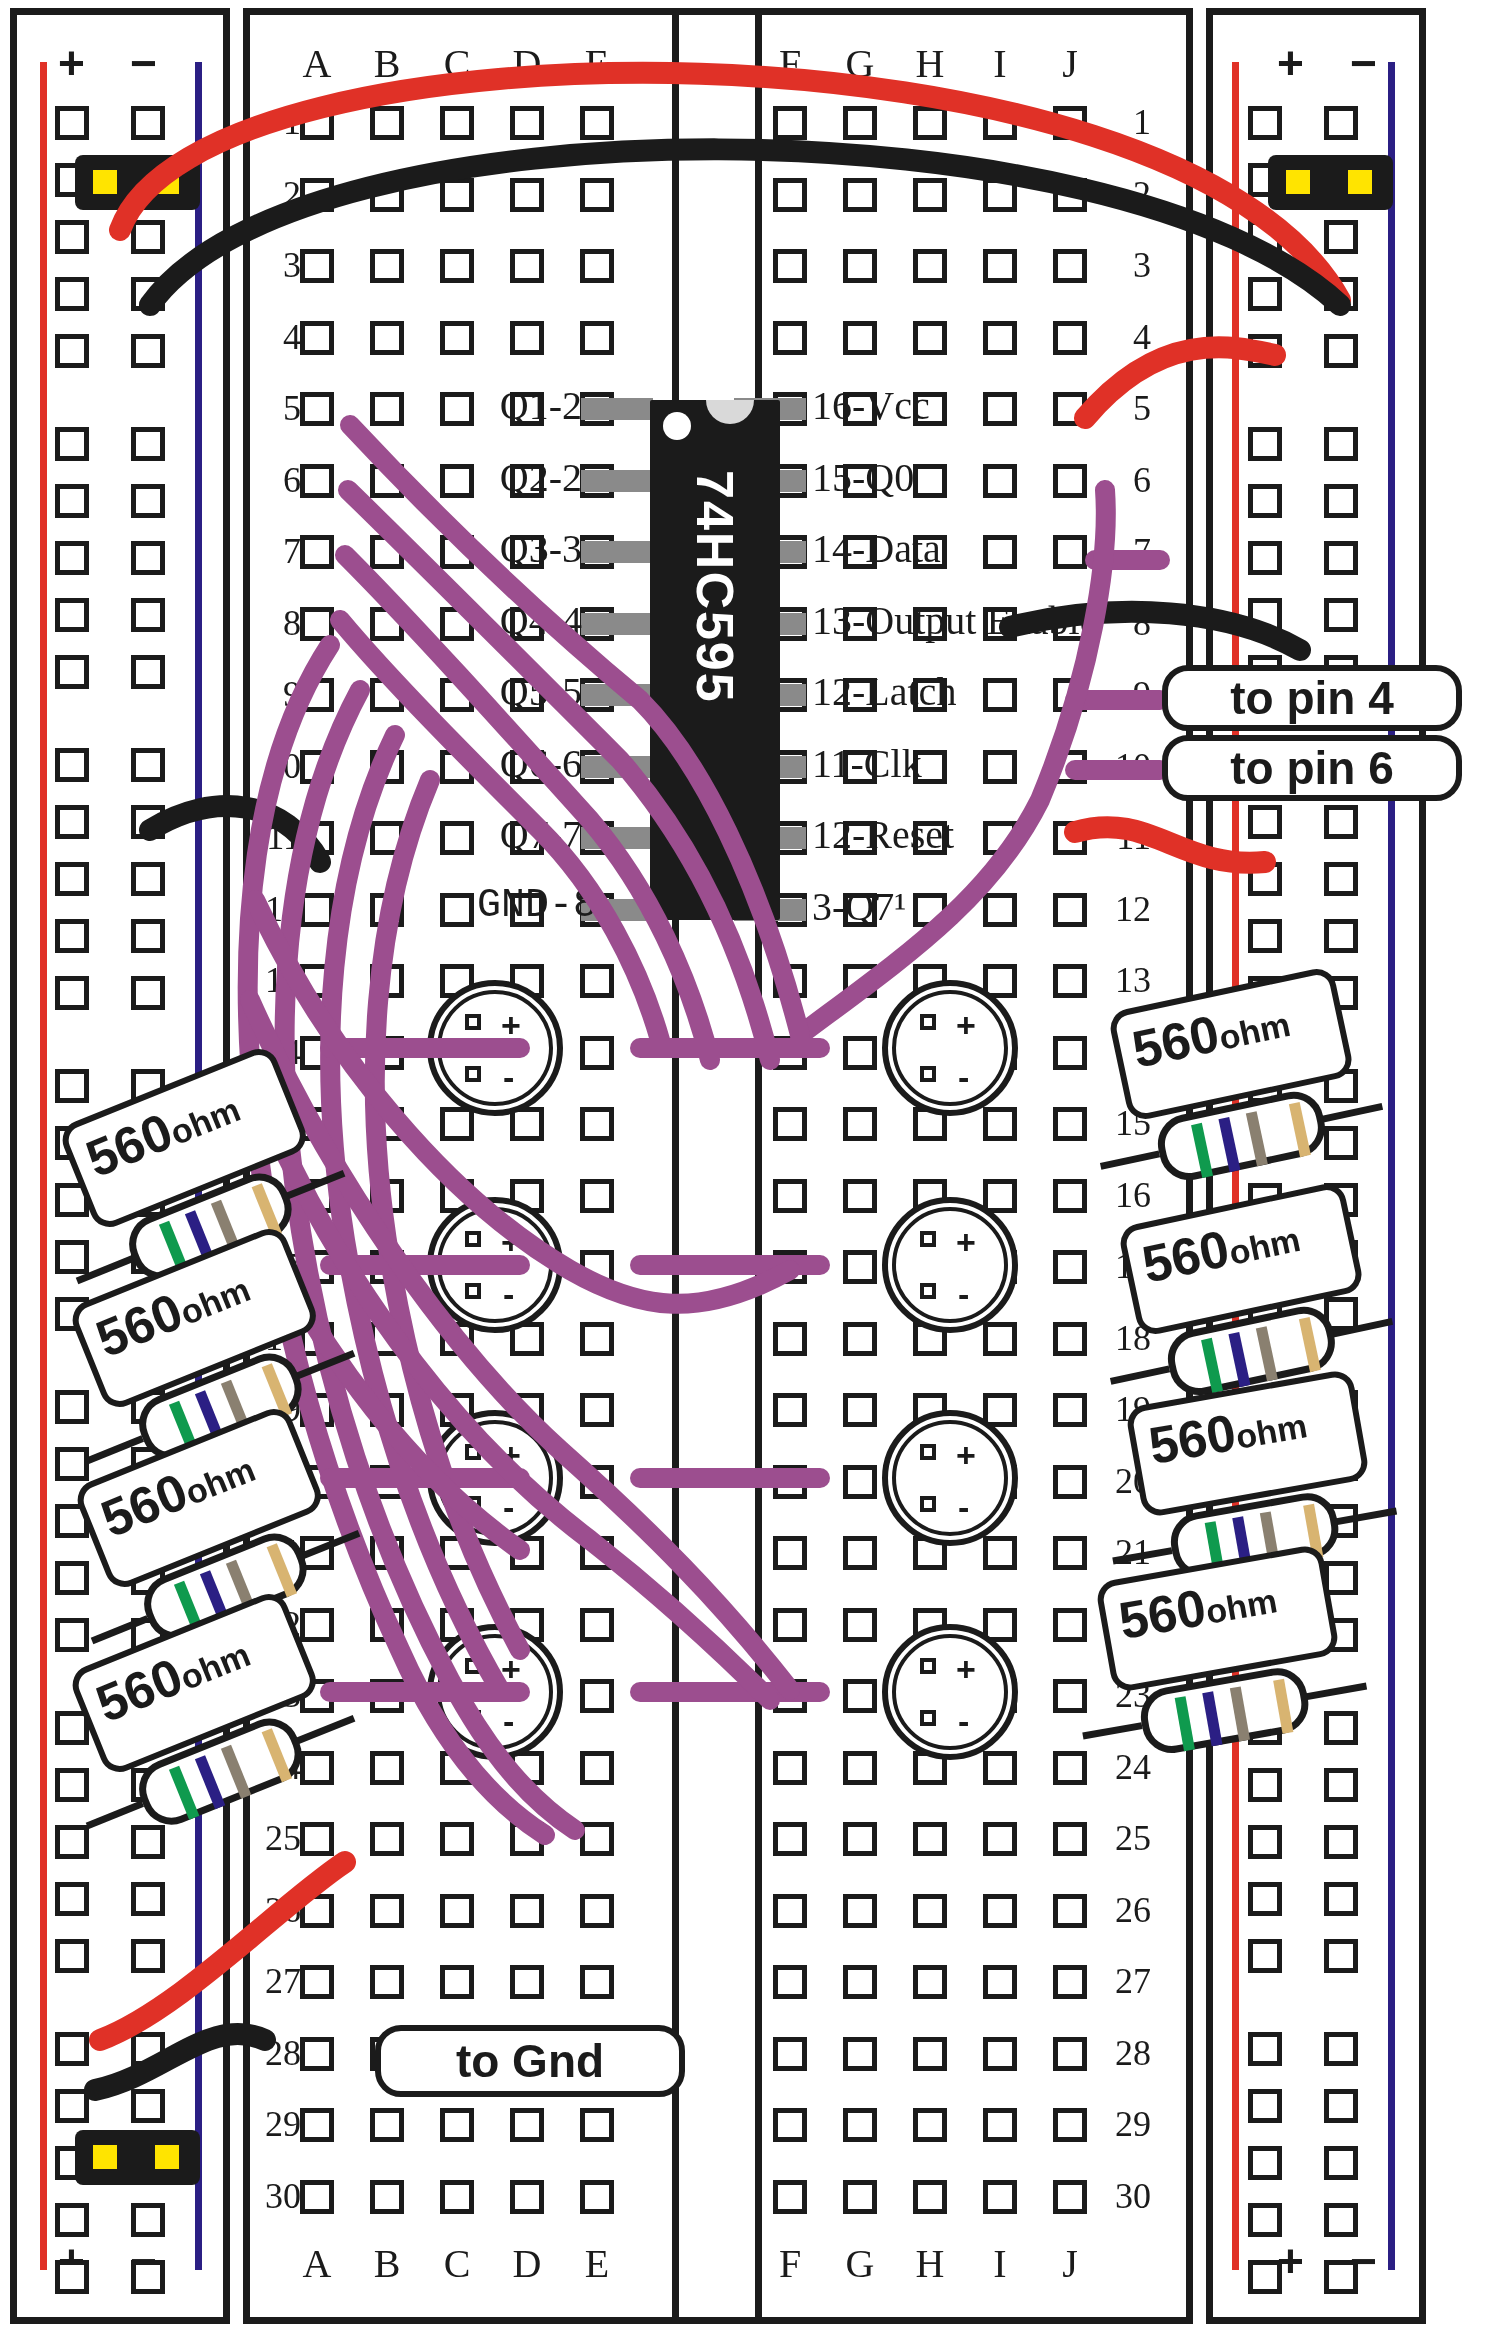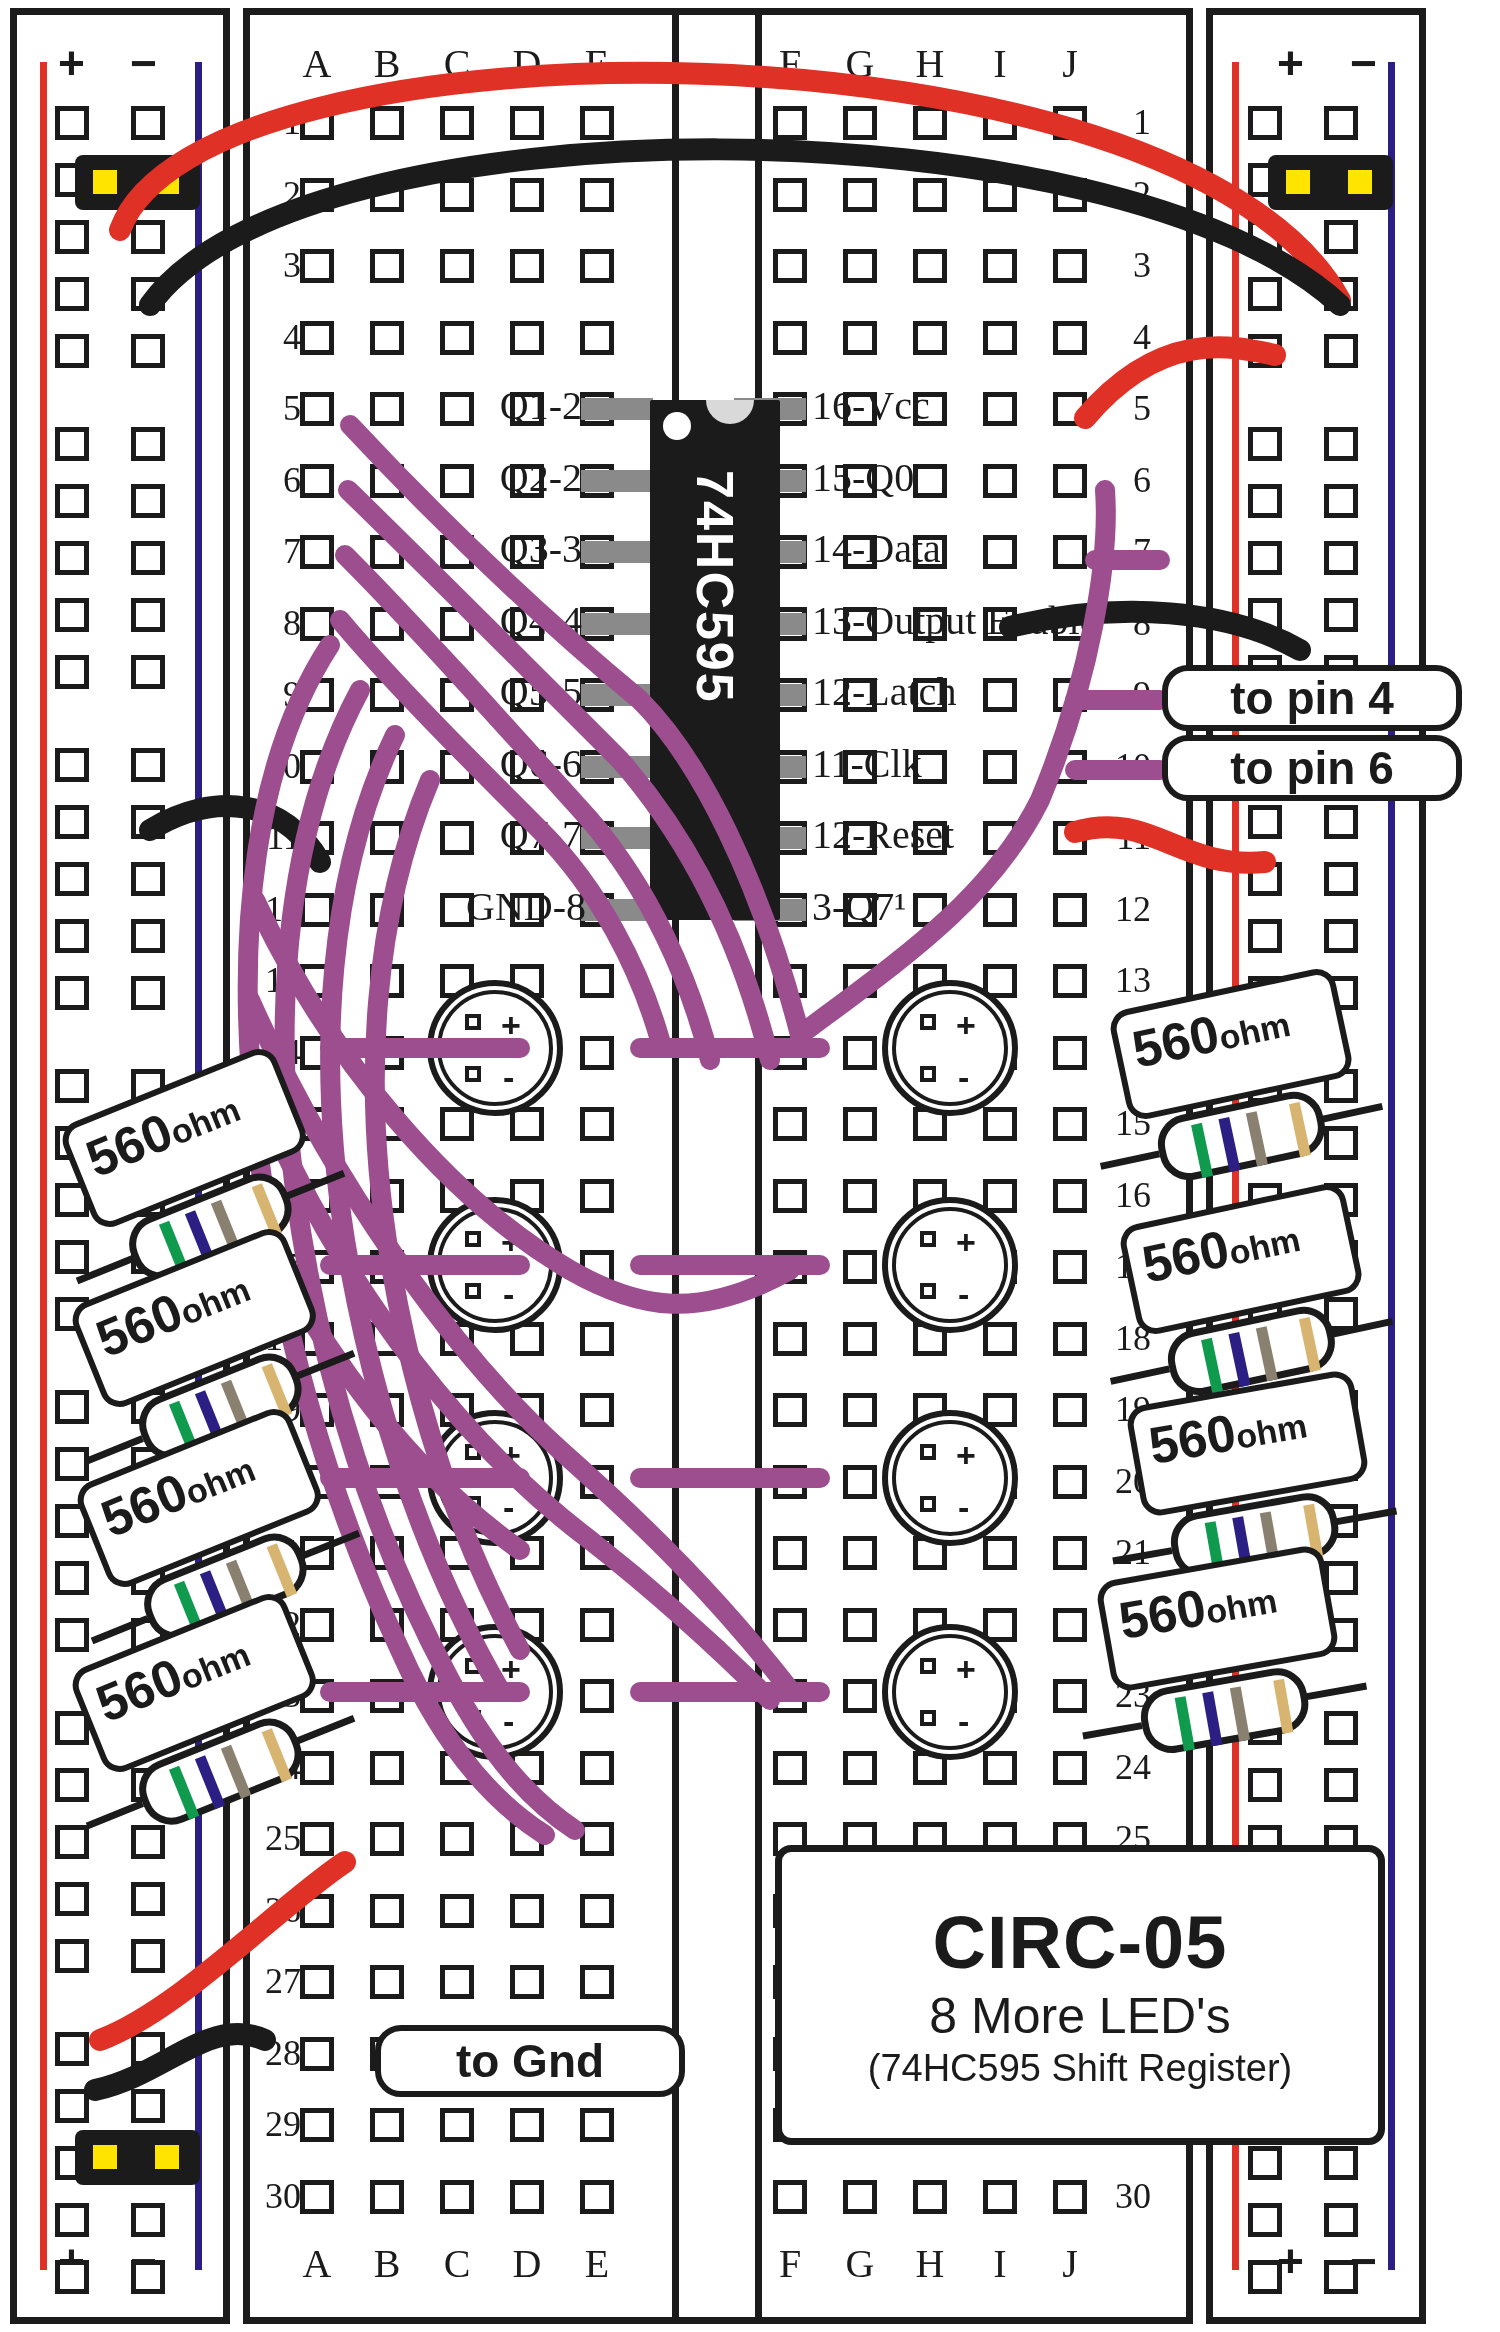--- a/index.html
+++ b/index.html
@@ -668,21 +668,21 @@
       <div class="pinlab l" style="left: 297px; top: 525px; width: 285px;">Q3-3</div>
       <div class="pinlab r" style="left: 812px; top: 525px;">14-Data</div>
       <div class="pinlab l" style="left: 297px; top: 596.5px; width: 285px;">Q4-4</div>
       <div class="pinlab r" style="left: 812px; top: 596.5px;">13-Output Enable</div>
       <div class="pinlab l" style="left: 297px; top: 668px; width: 285px;">Q5-5</div>
       <div class="pinlab r" style="left: 812px; top: 668px;">12-Latch</div>
       <div class="pinlab l" style="left: 297px; top: 739.5px; width: 285px;">Q6-6</div>
       <div class="pinlab r" style="left: 812px; top: 739.5px;">11-Clk</div>
       <div class="pinlab l" style="left: 297px; top: 811px; width: 285px;">Q7-7</div>
       <div class="pinlab r" style="left: 812px; top: 811px;">12-Reset</div>
-      <div class="pinlab l" style="left: 301px; top: 882.5px; width: 285px;">GND-8</div>
+      <div class="pinlab l" style="left: 312px; top: 882.5px; width: 285px; font-family: Liberation Mono, monospace;">GND-8</div>
       <div class="pinlab r" style="left: 812px; top: 882.5px;">3-Q7¹</div>
     </div>
 
   <div id="leds">
       <div class="led" style="left: 427px; top: 980px; width: 136px; height: 136px;"></div>
       <div class="led" style="left: 437px; top: 990px; width: 116px; height: 116px; border-width: 4px;"></div>
       <div class="led-sq" style="left: 465px; top: 1014px;"></div>
       <div class="led-sq" style="left: 465px; top: 1066px;"></div>
       <div class="led-plus" style="left: 501px; top: 1008px;">+</div>
       <div class="led-minus" style="left: 503px; top: 1060px;">-</div>
@@ -883,19 +883,14 @@
         <div class="reslead" style="left: 188px; top: 145px; width: 62px;"></div>
         <div class="resbody" style="left: 22px; top: 115px;">
           <div class="band" style="background: rgb(15, 154, 78); left: 30px; top: 5px;"></div>
           <div class="band" style="background: rgb(43, 31, 132); left: 58px; top: 5px;"></div>
           <div class="band" style="background: rgb(138, 128, 112); left: 86px; top: 5px;"></div>
           <div class="band" style="background: rgb(216, 180, 113); left: 130px; top: 5px;"></div>
         </div>
       </div>
     </div>
 
-  <div class="titlebox" style="left:775px;top:1845px;width:610px;height:300px;">
-    <div class="t1">CIRC-05</div>
-    <div class="t2">8 More LED's</div>
-    <div class="t3">(74HC595 Shift Register)</div>
-  </div>
 
 </div>
 
 </body></html>

